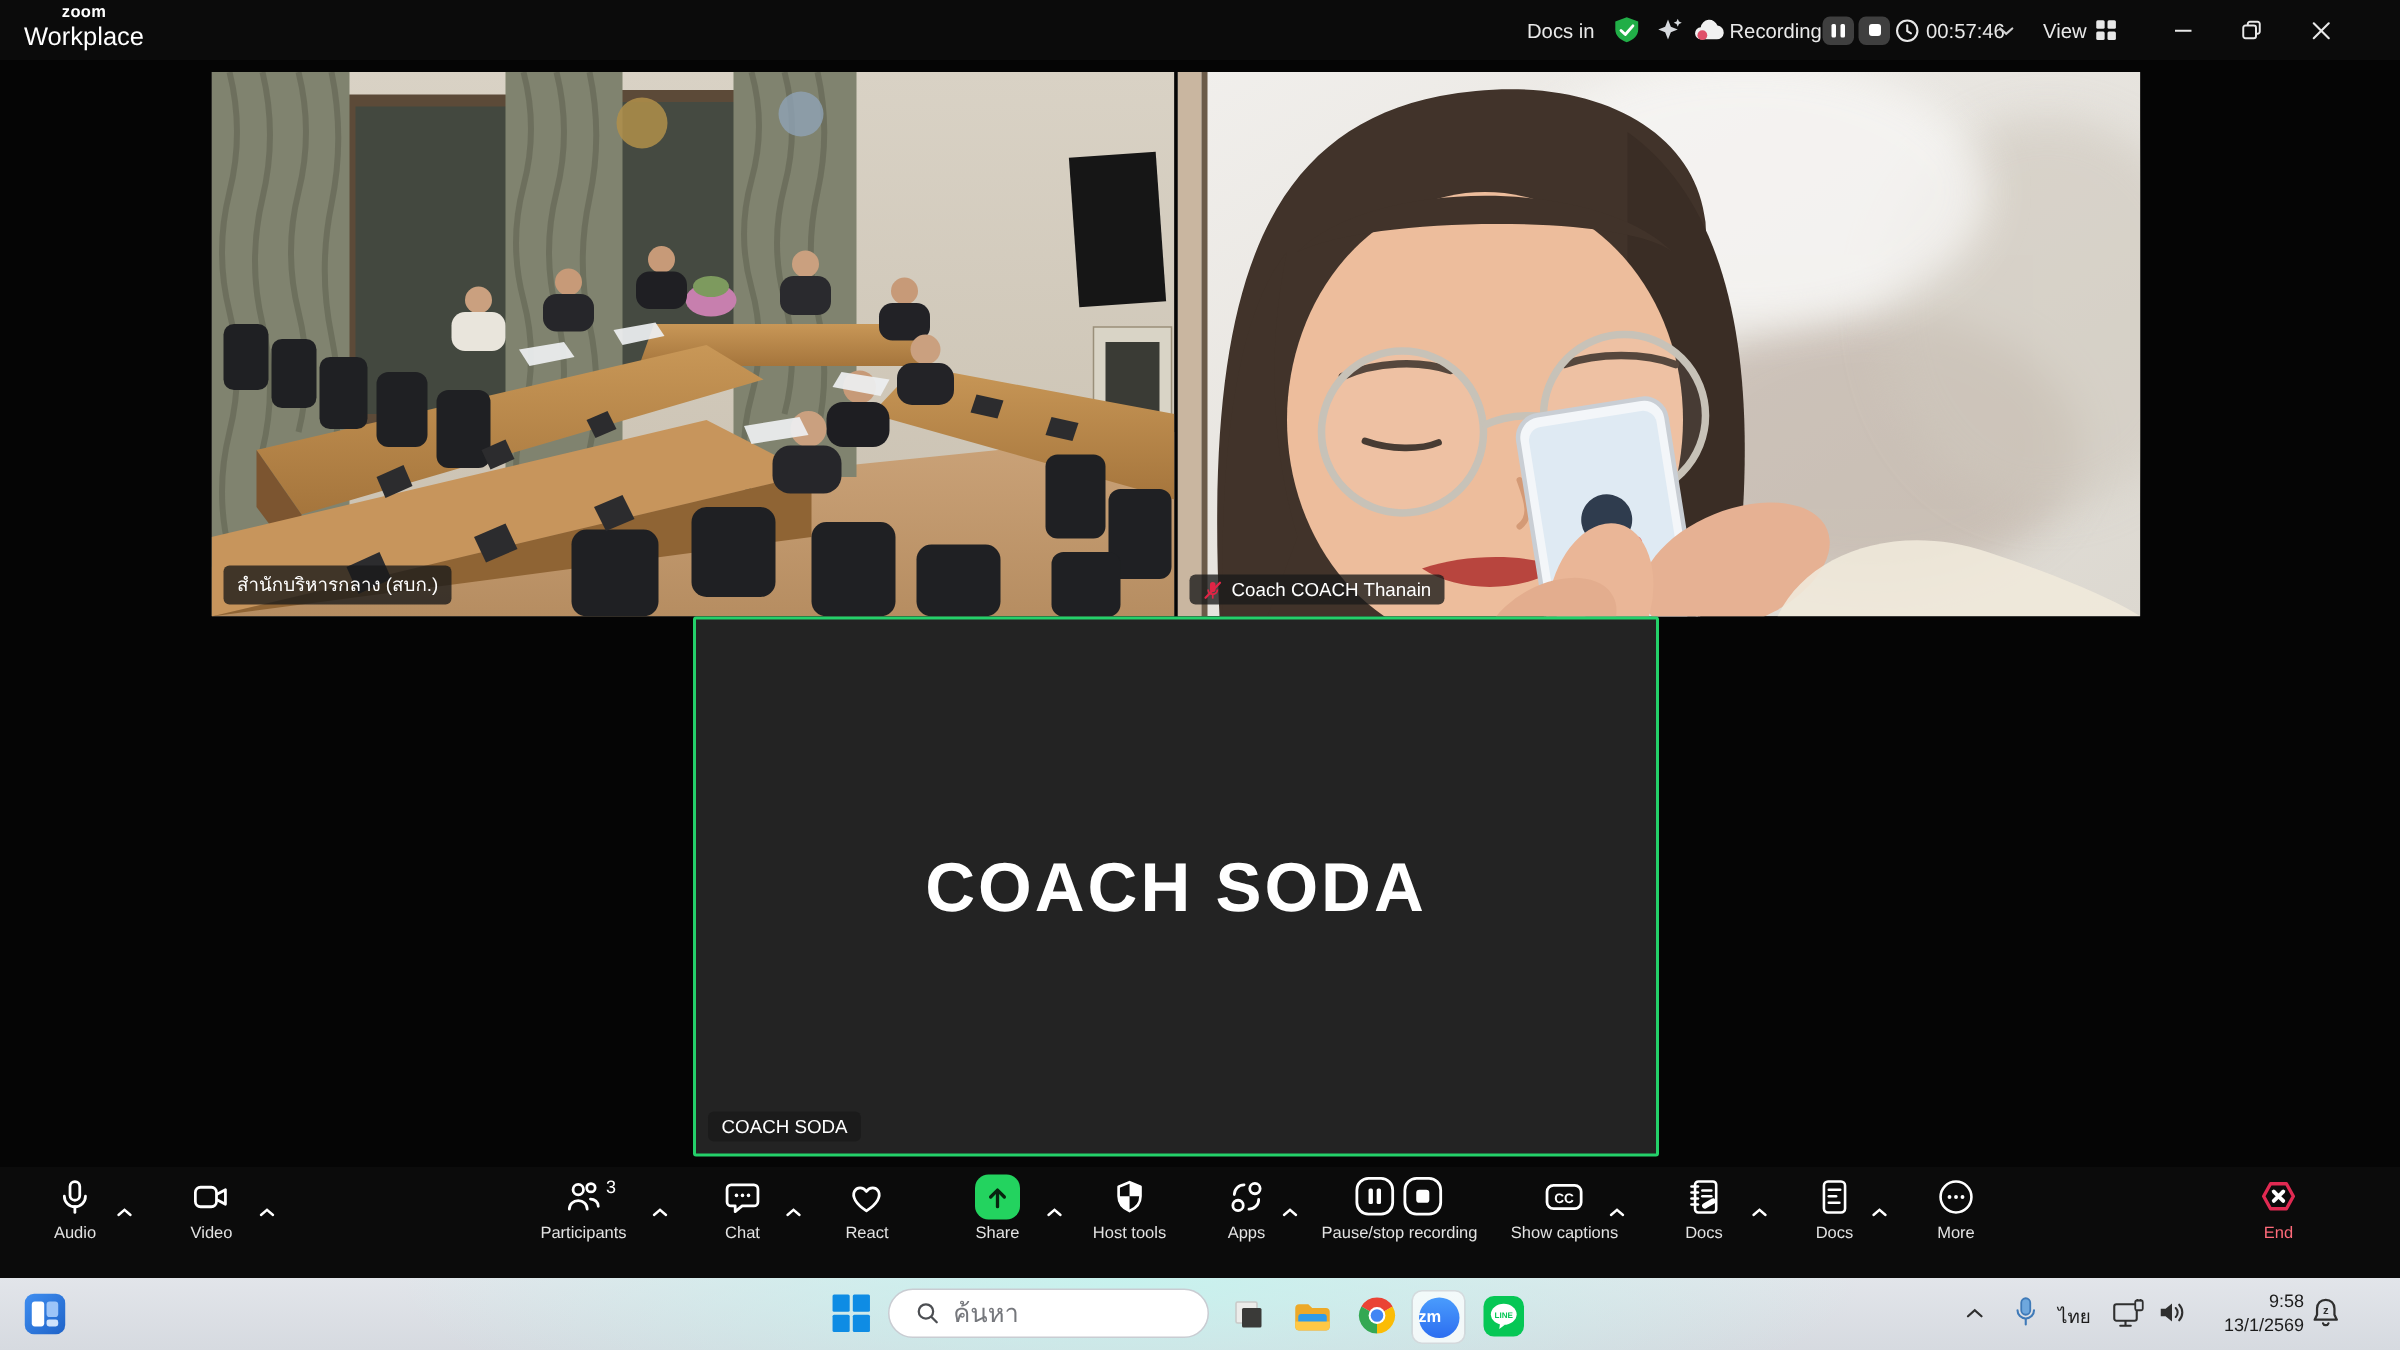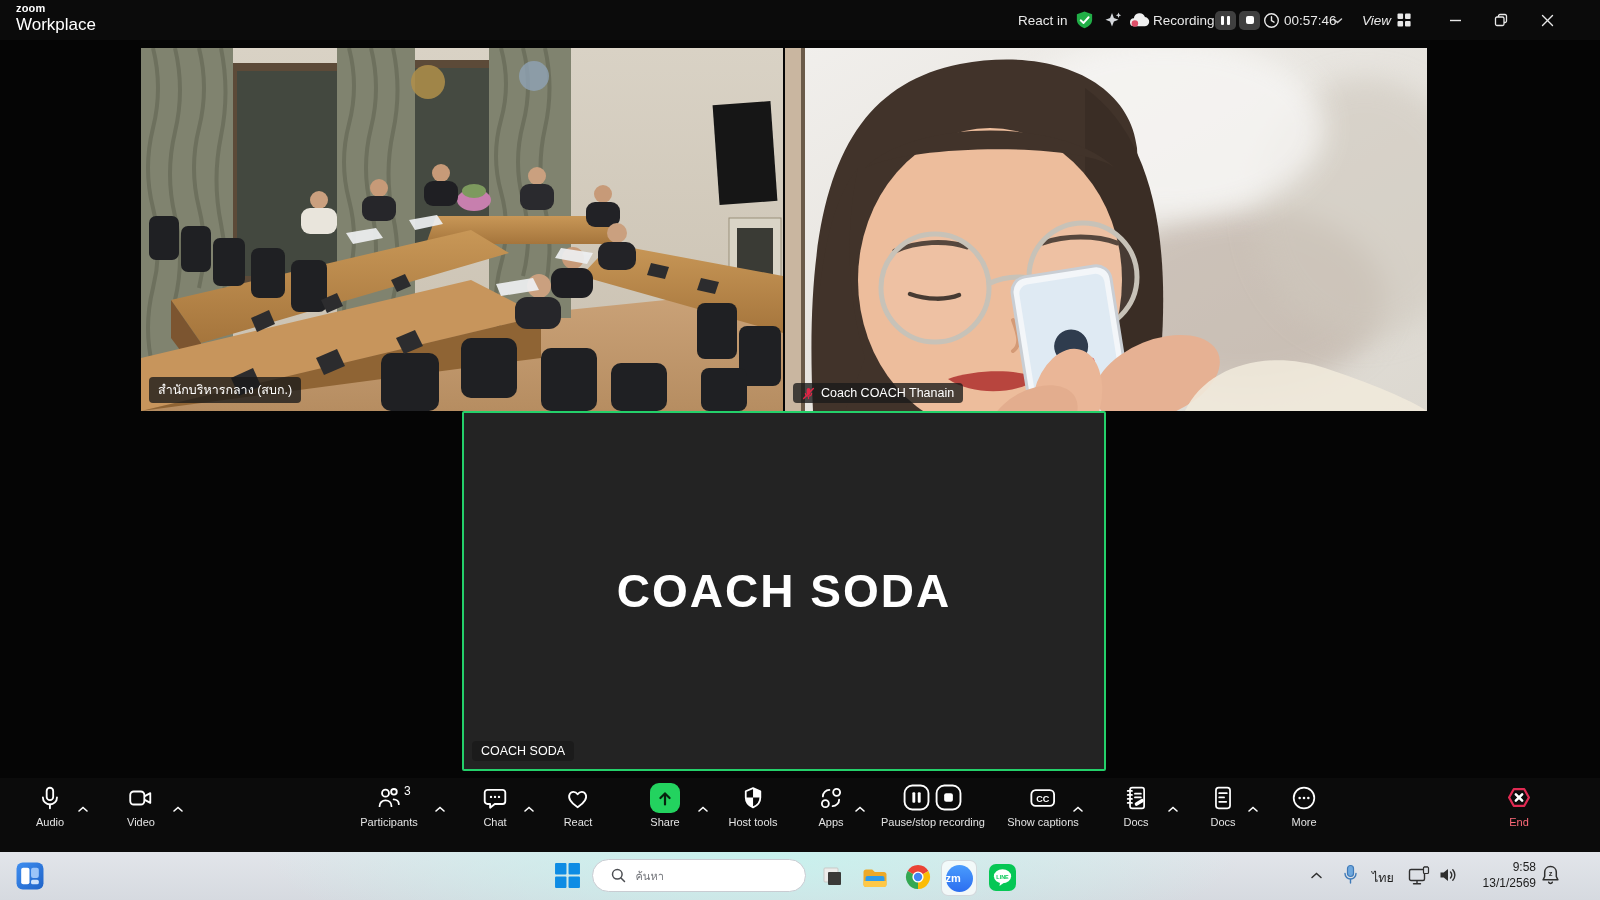--- a/index.html
+++ b/index.html
@@ -1,19 +1,19 @@
 <!DOCTYPE html>
 <html><head>
 <meta charset="utf-8">
 <style>
   html,body{margin:0;padding:0;background:#000;}
   .screen{position:relative;width:1600px;height:900px;overflow:hidden;
     font-family:"Liberation Sans","DejaVu Sans",sans-serif;background:#050505;}
   
-  .titlebar{position:absolute;left:0;top:0;width:1600px;height:40px;background:#0b0b0b;}
+  .titlebar{position:absolute;left:0;top:0;width:1600px;height:40px;background:#0b0b0b;text-align:center;}
   .brand{position:absolute;left:16px;top:3px;color:#fff;line-height:1;}
   .brand .b1{font-size:11px;font-weight:600;letter-spacing:.2px;}
   .brand .b2{font-size:17px;font-weight:500;margin-top:2px;}
   .tb-el{position:absolute;top:0;height:40px;display:flex;align-items:center;color:#e9e9e9;font-size:13.5px;}
   .sq-btn{width:21px;height:19px;background:#3f3f3f;border-radius:5px;display:flex;align-items:center;justify-content:center;gap:2.5px;}
   .sq-btn .bar{width:3px;height:9px;background:#fff;border-radius:1px;}
   .sq-btn .stopsq{width:8px;height:8px;background:#fff;border-radius:2px;}
   .winctl{width:30px;justify-content:center;}
   
   .stage{position:absolute;left:0;top:40px;width:1600px;height:738px;background:#050505;}
@@ -36,21 +36,21 @@
   .pcount{position:absolute;color:#fff;font-size:12px;top:6px;}
   .share-btn{width:30px;height:30px;background:#23d35f;border-radius:9px;display:flex;align-items:center;justify-content:center;}
   .end-lb{color:#ff6b7a !important;}
   
   .taskbar{position:absolute;left:0;top:852px;width:1600px;height:48px;
     background:radial-gradient(ellipse 700px 160px at 47% 0%,rgba(196,243,238,.9),rgba(196,243,238,0) 70%),
                linear-gradient(180deg,#e2e5ea,#d6dae0);}
   .tk{position:absolute;display:flex;align-items:center;justify-content:center;}
   .searchpill{left:592px;top:7px;width:214px;height:33px;background:#fff;border:1px solid #c9ccd2;border-radius:17px;
     display:flex;align-items:center;padding:0 12px;box-sizing:border-box;gap:8px;}
-  .searchpill input{border:none;outline:none;background:transparent;font-size:11px;width:150px;
+  .searchpill input{border:none;outline:none;background:transparent;font-size:17px;width:150px;
     font-family:"Liberation Sans","DejaVu Sans",sans-serif;color:#44464a;}
   .searchpill input::placeholder{color:#75777c;}
   .appbtn{top:8px;width:34px;height:34px;border-radius:7px;}
   .zoom-pill{background:rgba(255,255,255,.72);border:1px solid rgba(120,125,135,.25);}
   .zmc{width:27px;height:27px;border-radius:50%;background:linear-gradient(180deg,#4a9cfd,#2c6ef0);
     display:flex;align-items:center;color:#fff;font-size:11px;font-weight:700;}
   .linec{width:27px;height:27px;border-radius:7px;background:#06c755;display:flex;align-items:center;justify-content:center;}
   .tray-time{position:absolute;right:64px;top:7px;text-align:right;font-size:12px;color:#1c1c1c;line-height:1.35;}
 </style>
 </head>
@@ -58,21 +58,21 @@
 
 <div class="screen">
 
   <div class="titlebar">
     <div class="brand">
       <div class="b1">zoom</div>
       <div class="b2">Workplace</div>
     </div>
 
     <div class="tb-el" style="left:1018px;">
-        <span>React in</span>
+        <span>Docs in</span>
       </div>
 
     <div class="tb-el" style="left:1074px;">
       <svg width="21" height="21" viewBox="0 0 22 22">
           <path d="M11 1.5 19 4.5v5.5c0 4.5-3.2 7.4-8 9-4.8-1.6-8-4.5-8-9V4.5z" fill="#21ae47"></path>
           <polyline points="7,10.8 10,13.6 15.3,7.6" fill="none" stroke="#fff" stroke-width="2" stroke-linecap="round" stroke-linejoin="round"></polyline>
         </svg>
     </div>
 
     <div class="tb-el" style="left:1103px;">
@@ -113,21 +113,21 @@
     </div>
     <div class="tb-el" style="left:1284px;">
         <span>00:57:46</span>
       </div>
     <div class="tb-el" style="left:1332px;">
       <svg width="11" height="7" viewBox="0 0 11 7">
           <polyline points="1.5,2 5.5,5.5 9.5,2" fill="none" stroke="#cfcfcf" stroke-width="1.5" stroke-linecap="round"></polyline>
         </svg>
     </div>
 
-    <div class="tb-el" style="left:1362px;font-style:italic;">
+    <div class="tb-el" style="left:1362px;">
         <span>View</span>
       </div>
     <div class="tb-el" style="left:1396px;">
       <svg width="16" height="16" viewBox="0 0 16 16">
           <g fill="#e8e8e8">
             <rect x="1.5" y="1.5" width="5.6" height="5.6" rx="1"></rect>
             <rect x="9" y="1.5" width="5.6" height="5.6" rx="1"></rect>
             <rect x="1.5" y="9" width="5.6" height="5.6" rx="1"></rect>
             <rect x="9" y="9" width="5.6" height="5.6" rx="1"></rect>
           </g>

